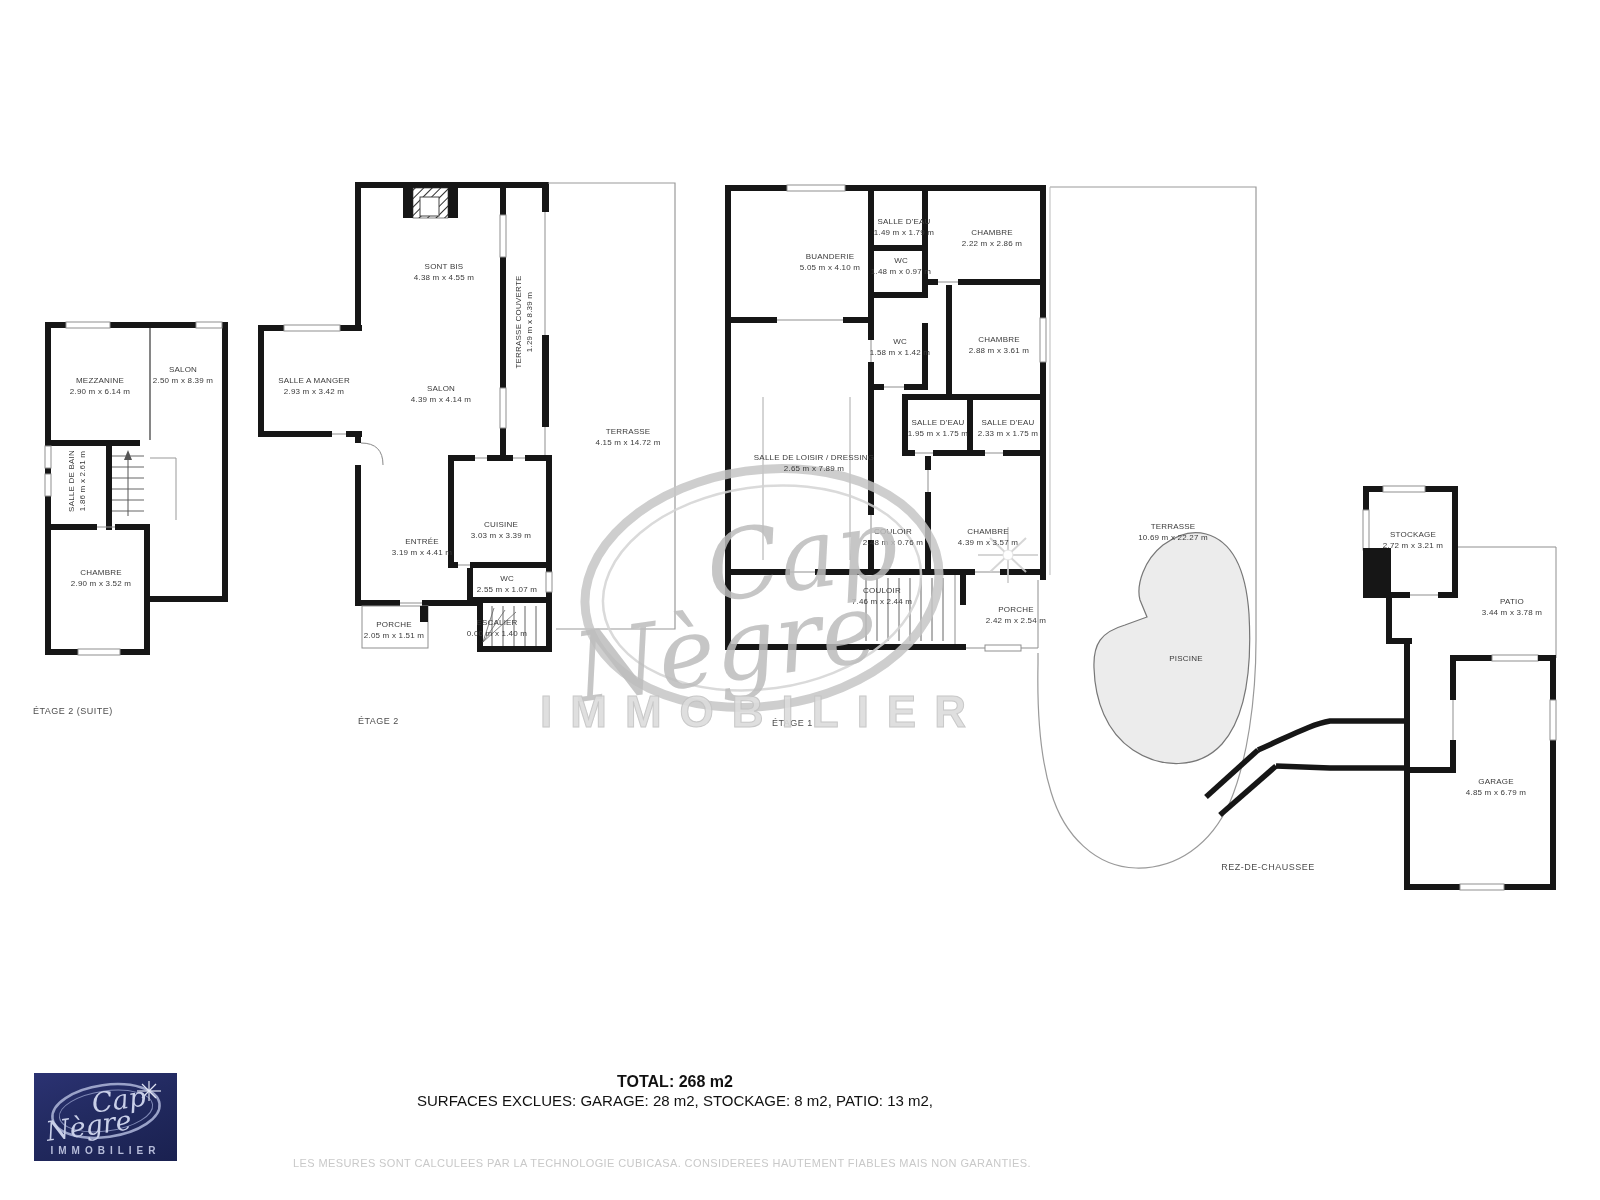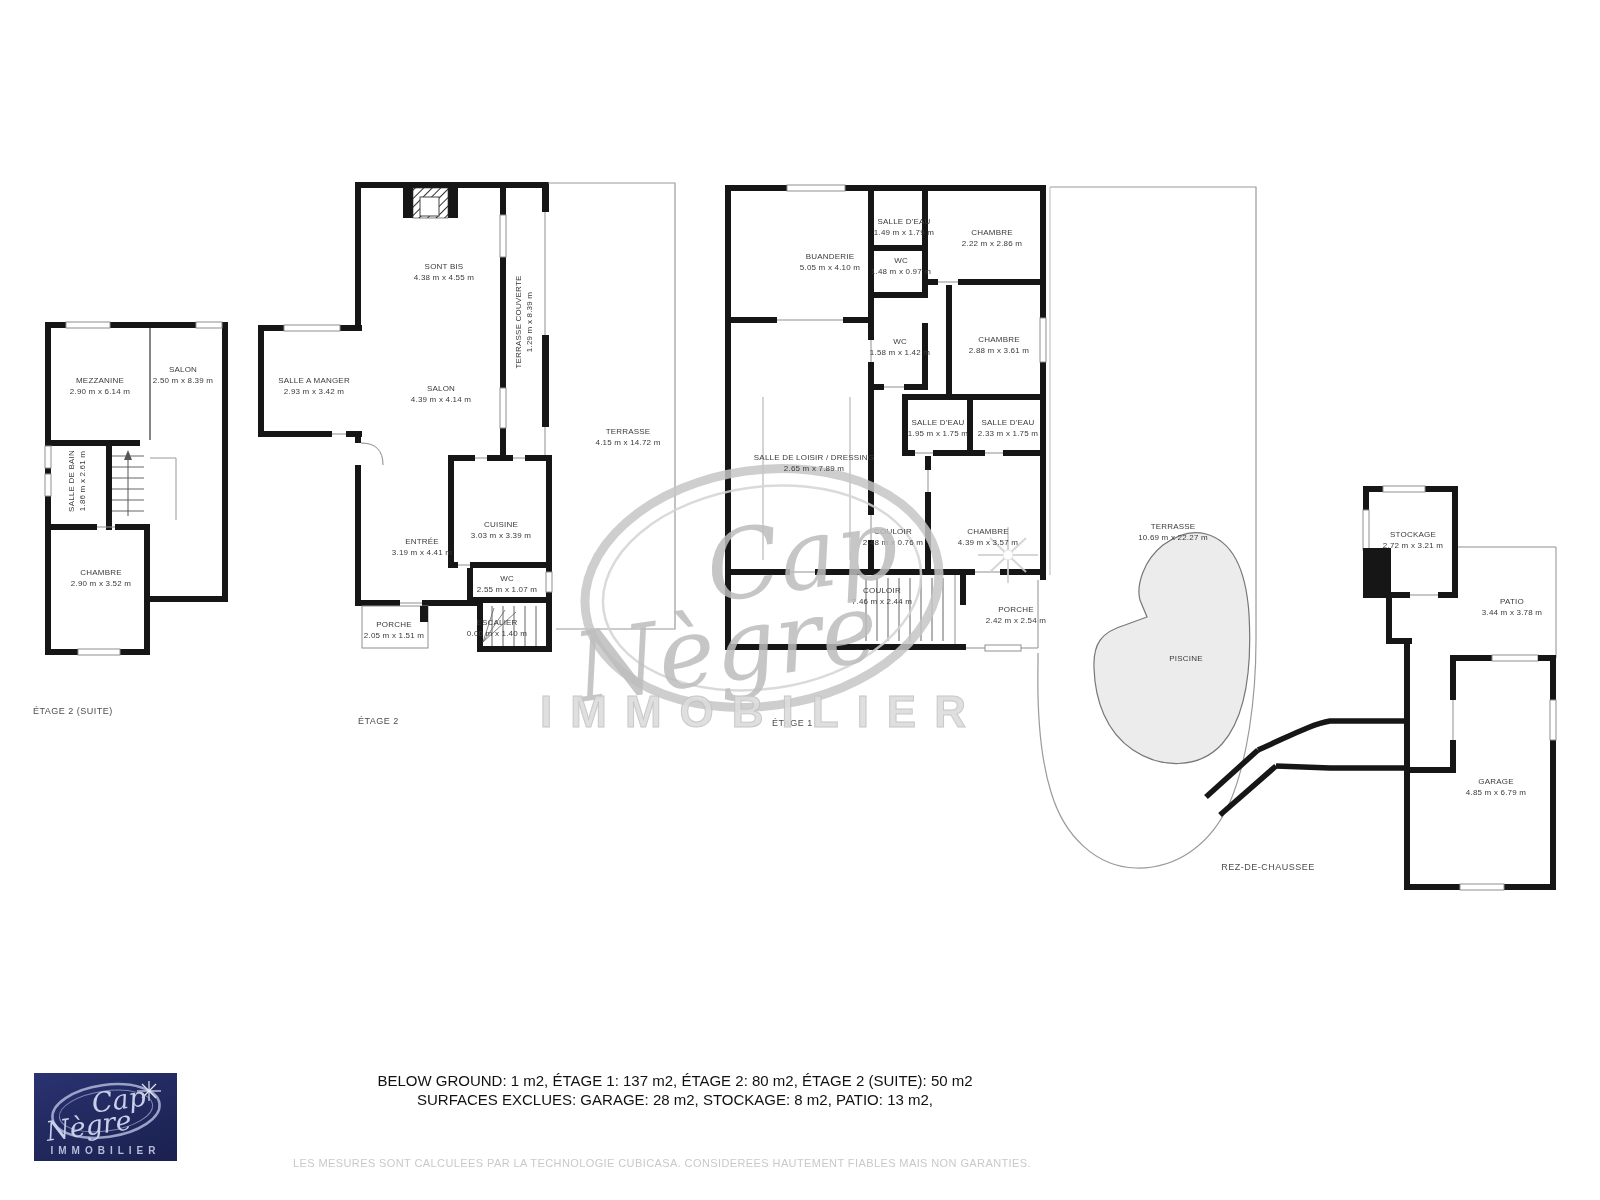--- a/index.html
+++ b/index.html
@@ -391,21 +391,21 @@
   <div class="flabel" style="left:33px;top:662px">ÉTAGE 2 (SUITE)</div>
   <div class="flabel" style="left:358px;top:672px">ÉTAGE 2</div>
   <div class="flabel" style="left:772px;top:674px">ÉTAGE 1</div>
   <div class="flabel ctr" style="left:1268px;top:818px">REZ-DE-CHAUSSEE</div>
 
   <div class="wm wm-script wm-cap">Cap</div>
   <div class="wm wm-script wm-negre">Nègre</div>
   <div class="wm wm-immo">IMMOBILIER</div>
 
   <div class="summary">
-    <div class="ln">BELOW GROUND: 1 m2, ÉTAGE 1: 137 m2, ÉTAGE 2: 80 m2, ÉTAGE 2 (SUITE): 50 m2</div>
+    <div class="tot">TOTAL: 268 m2</div>
     <div class="ln">SURFACES EXCLUES: GARAGE: 28 m2, STOCKAGE: 8 m2, PATIO: 13 m2,</div>
   </div>
   <div class="disclaimer">LES MESURES SONT CALCULEES PAR LA TECHNOLOGIE CUBICASA. CONSIDEREES HAUTEMENT FIABLES MAIS NON GARANTIES.</div>
 
   <div class="logo">
     <svg width="143" height="76" viewBox="0 0 143 76">
       <ellipse cx="72" cy="38" rx="54" ry="26" fill="none" stroke="#9aa2c8" stroke-width="2.5" transform="rotate(-8 72 38)"></ellipse>
       <ellipse cx="72" cy="38" rx="47" ry="20" fill="none" stroke="#7f88b5" stroke-width="1" transform="rotate(-8 72 38)"></ellipse>
       <g stroke="#dfe3f2" stroke-width="1.2">
         <line x1="103" y1="18" x2="127" y2="18"></line>

